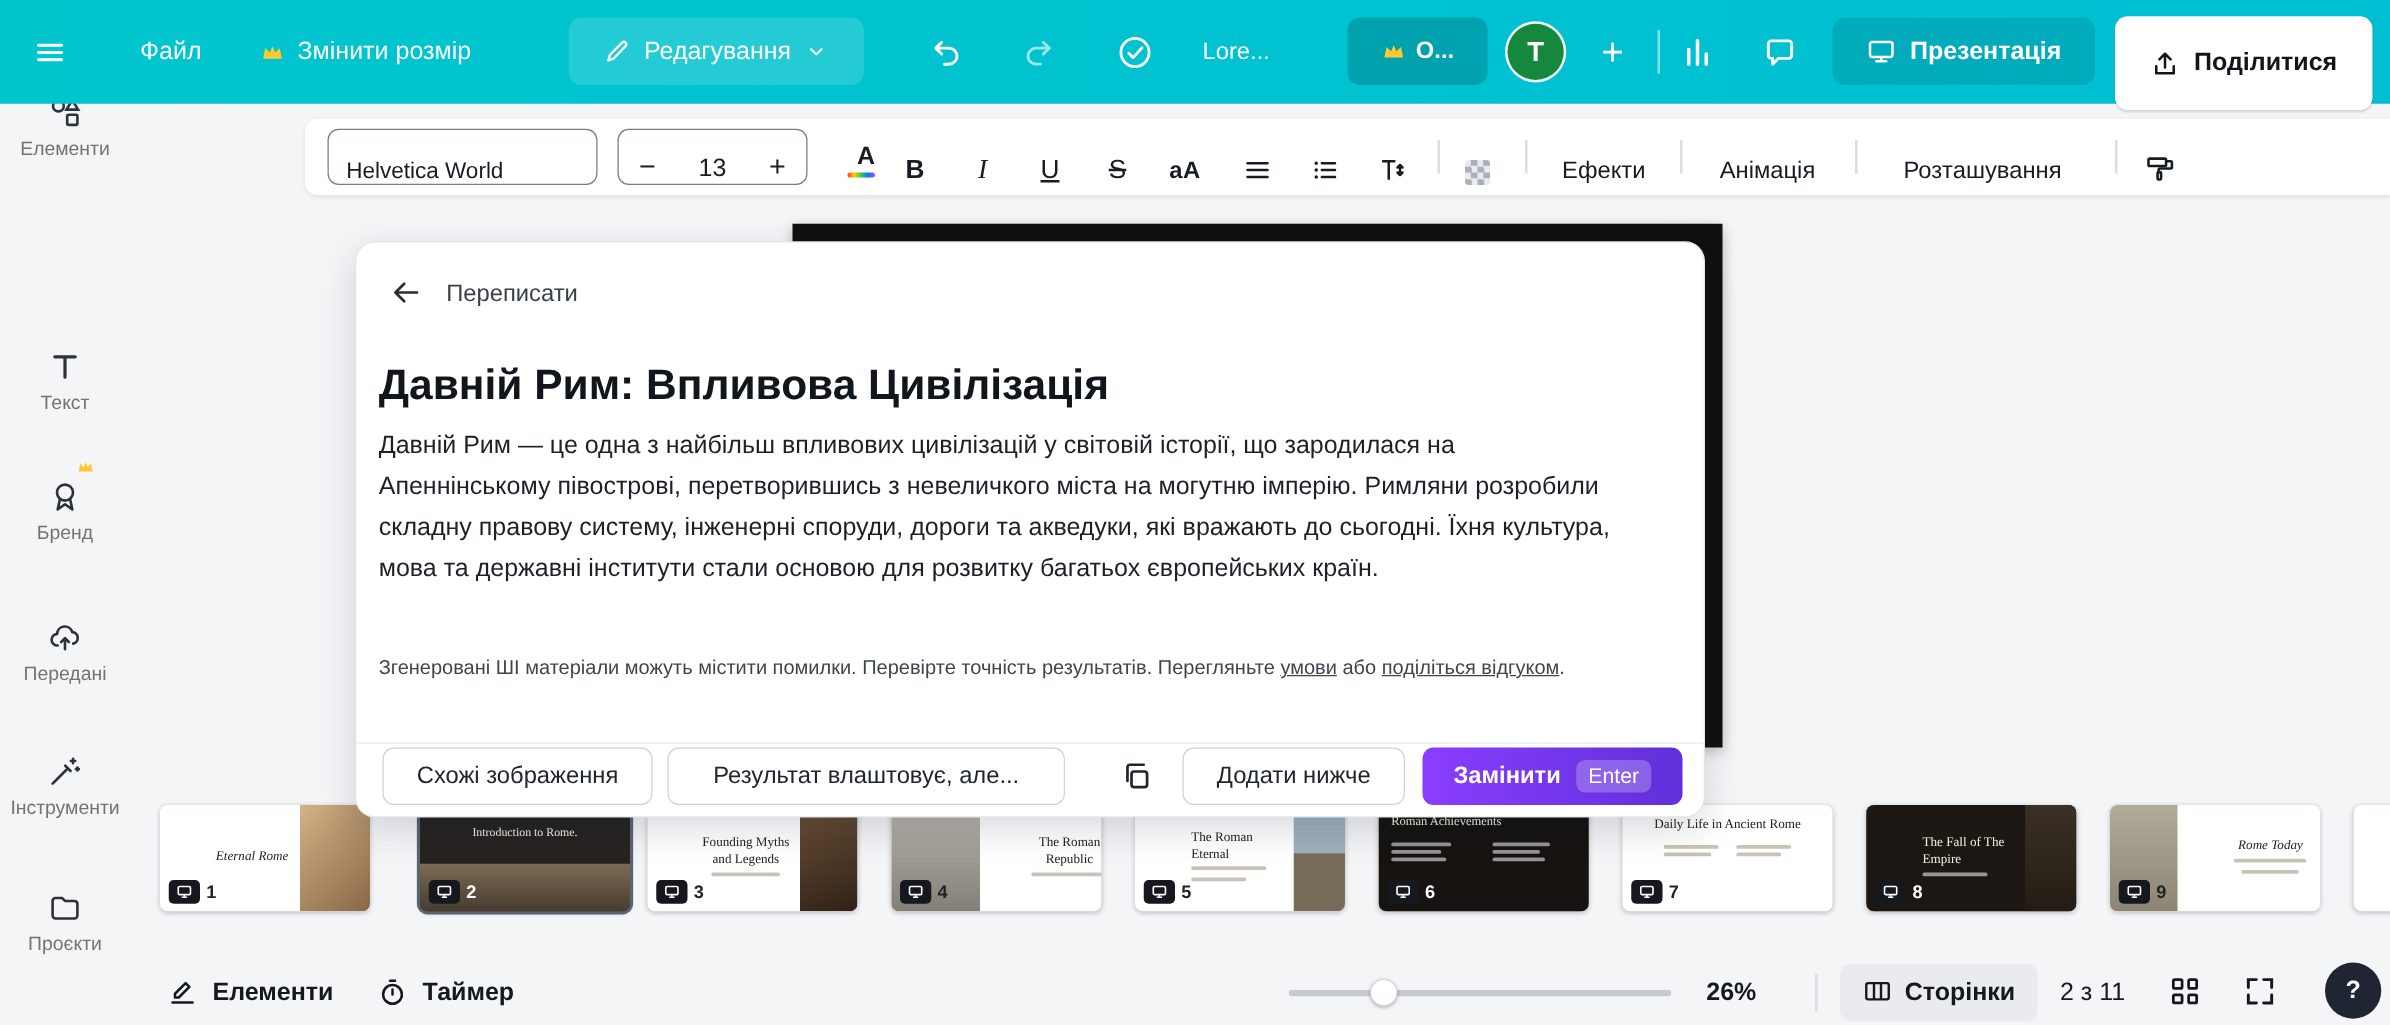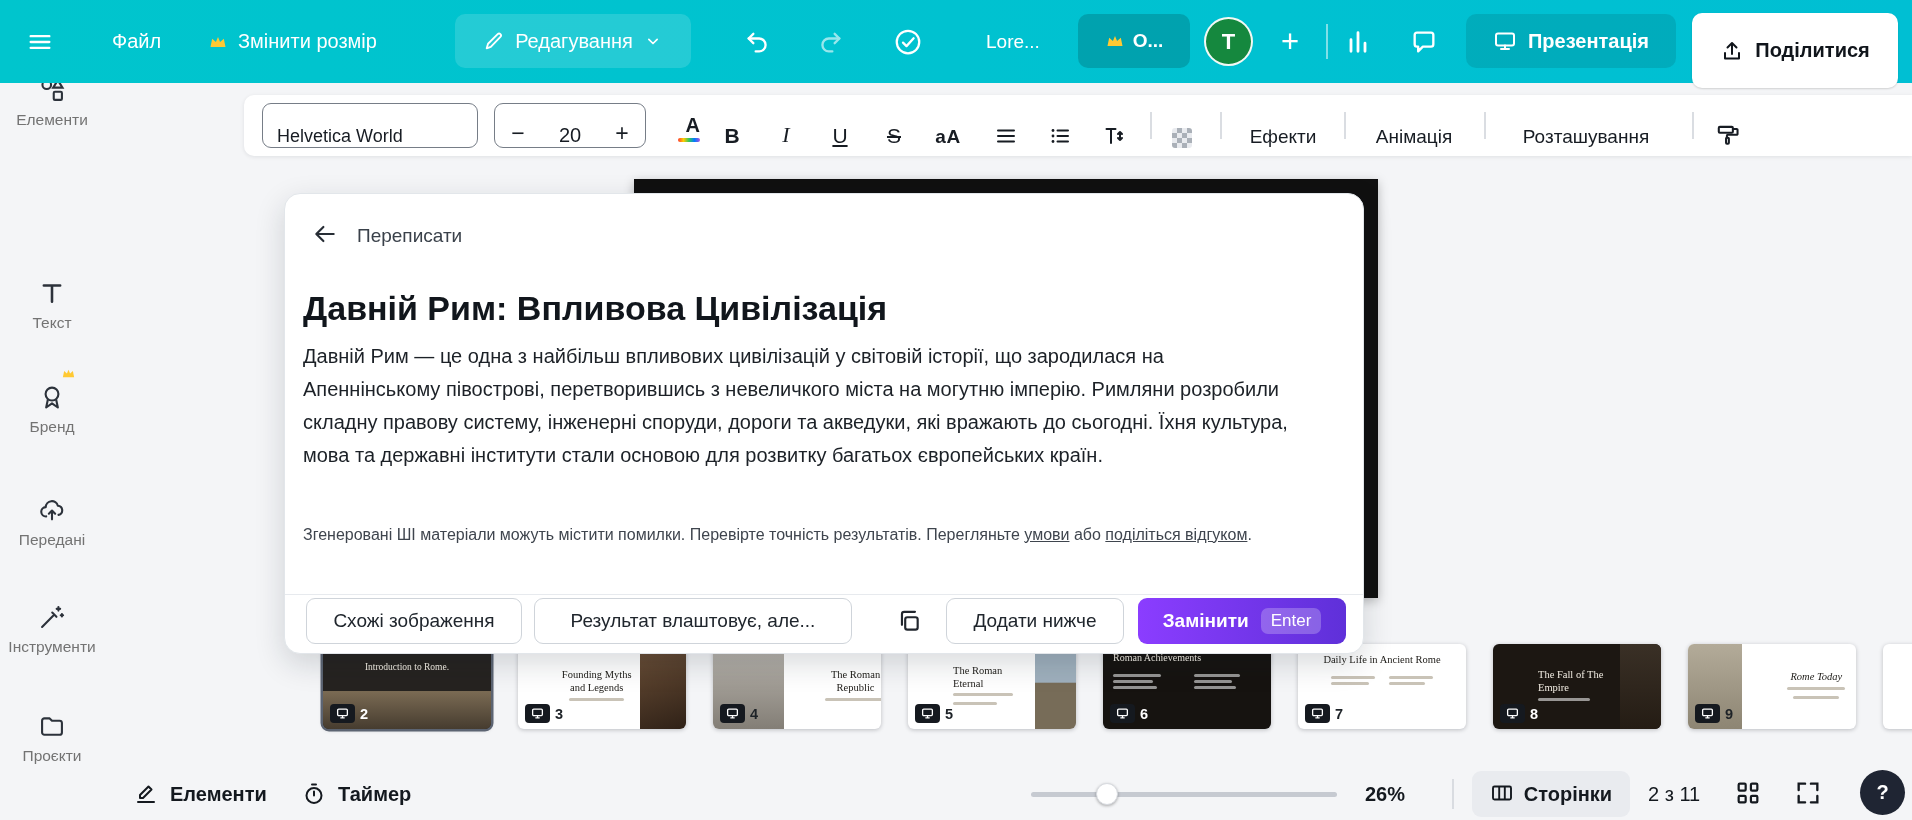--- a/index.html
+++ b/index.html
@@ -14,21 +14,21 @@
   .tb-label{font-size:20px;font-weight:500;}
   .menu-btn{left:26px}
   .file-btn{left:112px}
   .resize-btn{left:208px;gap:10px}
   .edit-pill{left:455px;top:14px;height:54px;width:236px;background:rgba(255,255,255,.14);
              border-radius:10px;display:flex;align-items:center;justify-content:center;gap:10px;
              position:absolute;color:#fff;cursor:pointer;}
   .undo-btn{left:744px}
   .redo-btn{left:816px;opacity:.6}
   .saved-btn{left:893px}
-  .doc-title{left:962px;width:88px;font-size:19px;font-weight:500;overflow:hidden;white-space:nowrap;margin-left:24px;}
+  .doc-title{left:962px;width:88px;font-size:19px;font-weight:500;overflow:hidden;white-space:nowrap;}
   .upgrade-pill{left:1078px;top:14px;height:54px;width:112px;background:rgba(0,0,0,.16);
                 border-radius:10px;display:flex;align-items:center;justify-content:center;gap:8px;
                 position:absolute;color:#fff;font-size:19px;font-weight:600;cursor:pointer;}
   .avatar{left:1204px;top:17px;width:49px;height:49px;border-radius:50%;background:#15883e;
           border:2.5px solid rgba(255,255,255,.95);display:flex;align-items:center;justify-content:center;
           position:absolute;color:#fff;font-size:22px;font-weight:700;box-sizing:border-box;cursor:pointer;}
   .plus-btn{left:1270px;font-size:31px;font-weight:300;width:40px;justify-content:center}
   .tb-divider{position:absolute;left:1326px;top:24px;height:35px;width:1.5px;background:rgba(255,255,255,.5);}
   .chart-btn{left:1344px}
   .bubble-btn{left:1410px}
@@ -103,21 +103,21 @@
   .f-add{left:661px;width:178px;}
   .f-replace{left:853px;width:208px;background:linear-gradient(90deg,#8b3dff,#5f30d9);border:none;color:#fff;
              gap:12px;font-weight:600;}
   .enter-chip{background:rgba(255,255,255,.24);border-radius:7px;padding:3px 10px;font-size:17px;font-weight:500;}
 
   
   .film{position:absolute;left:0;top:644px;width:1912px;height:92px;z-index:2;}
   .thumb{position:absolute;top:0;width:168px;height:85px;border-radius:6px;background:#fff;
          box-shadow:0 1px 4px rgba(20,25,35,.25);cursor:pointer;}
   .th-body{position:absolute;inset:0;border-radius:6px;overflow:hidden;display:flex;}
-  .t1{left:128px}.t2{left:323px}.t3{left:518px}.t4{left:713px}.t5{left:908px}
+  .t1{left:128px}.t2{left:336px}.t3{left:518px}.t4{left:713px}.t5{left:908px}
   .t6{left:1103px}.t7{left:1298px}.t8{left:1493px}.t9{left:1688px}.t10{left:1883px}
   .t2{box-shadow:0 0 0 2.5px #5c6472,0 1px 4px rgba(20,25,35,.25);}
   .tt{font-family:"Liberation Serif",serif;font-size:10.5px;color:#23211d;line-height:1.2;}
   .tt.it{font-style:italic;}
   .darkthumb .tt{color:#f2ede3;}
   .ph{flex:1;}
   .p1{background:linear-gradient(135deg,#d3b286,#8a6847);}
   .p2{background:linear-gradient(180deg,#7b6b54,#463c2f);}
   .p3{background:linear-gradient(160deg,#6e5138,#2f2117);}
   .p4{background:linear-gradient(180deg,#bcb8b1,#837e76);}
@@ -238,21 +238,21 @@
       <span>Поділитися</span>
     </div>
   </header>
 
   <div class="toolbar">
     <div class="ti font-box">
       <span>Helvetica World</span>
     </div>
     <div class="ti size-box">
       <span class="szbtn">−</span>
-      <span class="szval">20</span>
+      <span class="szval">13</span>
       <span class="szbtn">+</span>
     </div>
     <div class="ti c-color">
       <span class="A">A</span>
       <span class="rainbow"></span>
     </div>
     <div class="ti c-bold">
         <span>B</span>
       </div>
     <div class="ti c-italic">
@@ -397,20 +397,37 @@
       <span>Додати нижче</span>
     </button>
     <button class="fbtn f-replace">
       <span>Замінити</span>
       <span class="enter-chip">Enter</span>
     </button>
   </section>
 
   <div class="film">
 
+    <div class="thumb t1">
+      <div class="th-body">
+        <div class="side" style="width:46%">
+            <span class="tt it" style="text-align:center">Eternal Rome</span>
+          </div>
+        <div class="ph p1"></div>
+      </div>
+      <div class="badge">
+        <span class="chip">
+            <svg width="13" height="13" viewBox="0 0 24 24" fill="none" stroke="#fff" stroke-width="2.4">
+              <rect x="3" y="4" width="18" height="12" rx="2"></rect>
+              <path d="M12 16v4M8 20h8"></path>
+            </svg>
+          </span>
+        <span class="pnum">1</span>
+      </div>
+    </div>
 
     <div class="thumb t2 darkthumb" style="background:#262320">
       <div class="th-body" style="flex-direction:column">
         <div style="flex:1;display:flex;align-items:center;justify-content:center">
             <span class="tt" style="font-size:9.5px">Introduction to Rome.</span>
           </div>
         <div class="ph p2" style="flex:none;height:38px"></div>
       </div>
       <div class="badge">
         <span class="chip">

